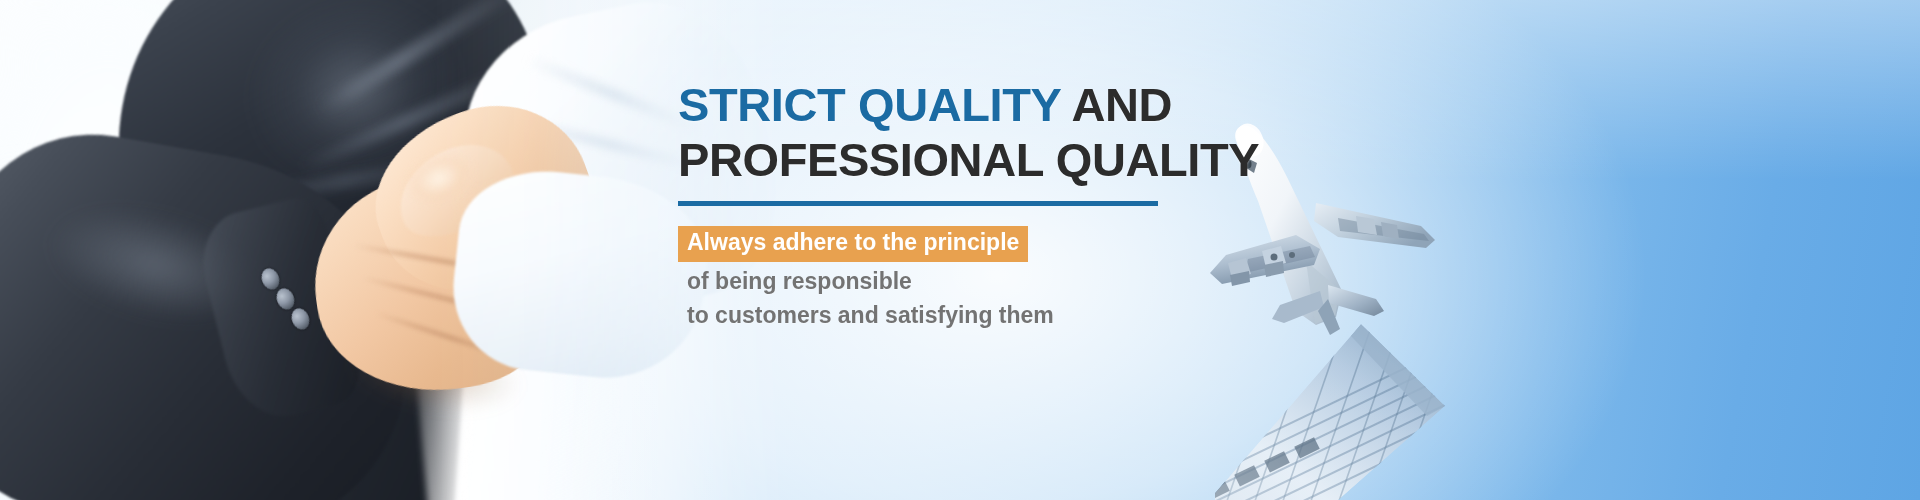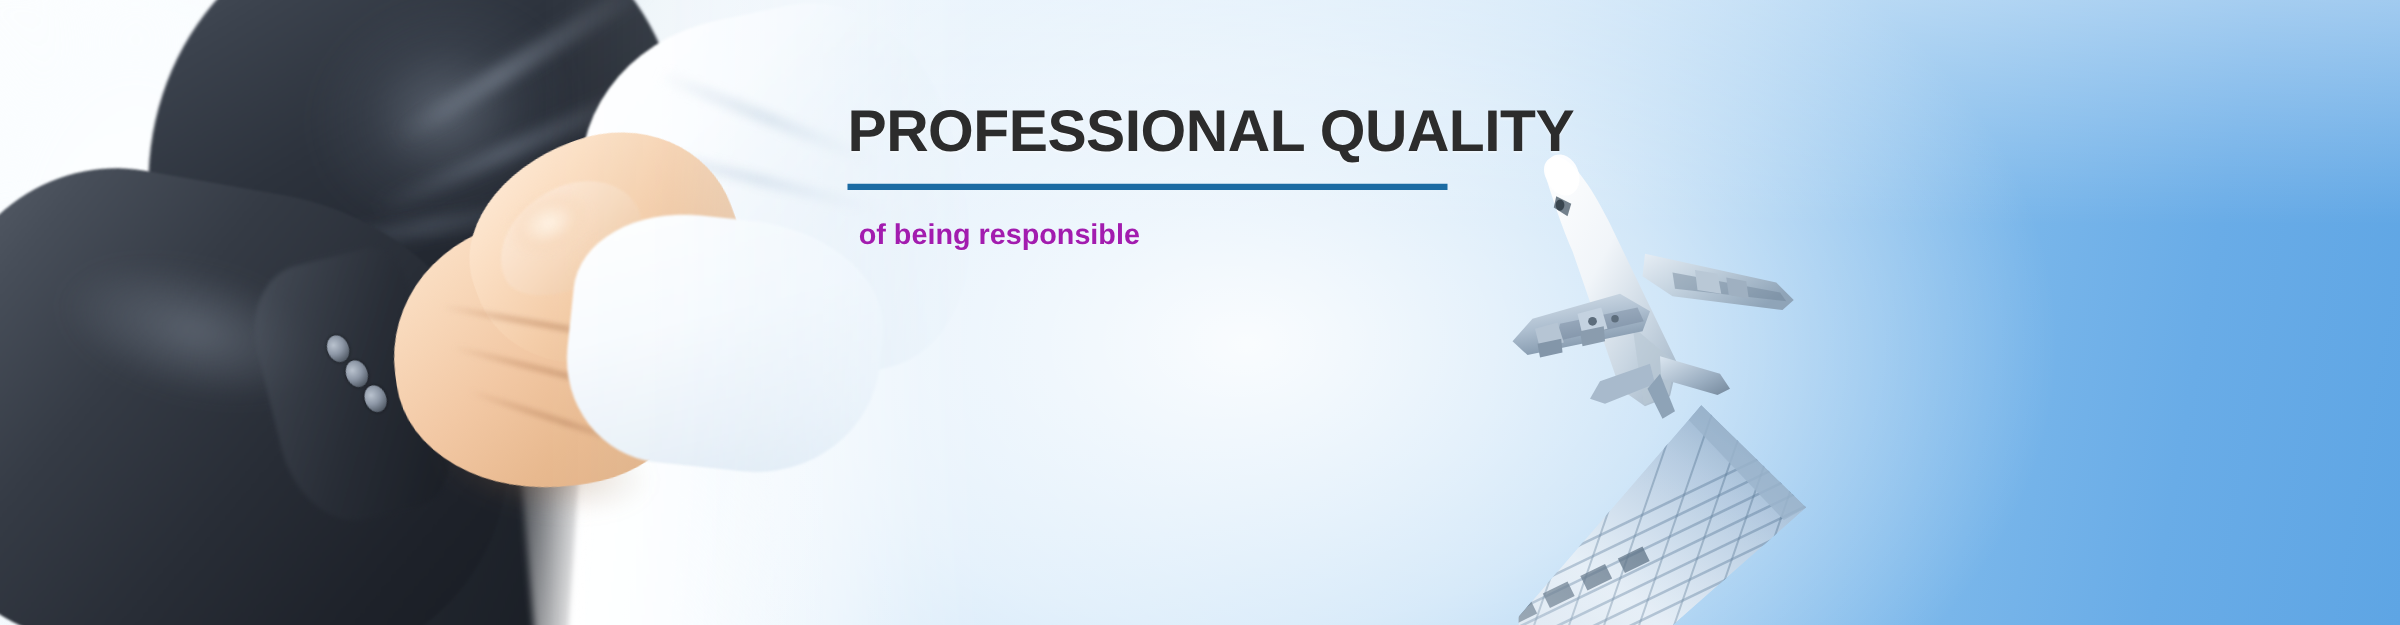--- a/index.html
+++ b/index.html
@@ -268,21 +268,21 @@
     display:inline-block;
     background:#e8a14f;
     color:#ffffff;
     font-size:23px;
     font-weight:bold;
     padding:4px 9px 6px 9px;
     line-height:1.12;
     white-space:nowrap;
   }
   .sub-line {
-    color:#a21caf;
+    color:#737373;
     font-size:23px;
     font-weight:bold;
     line-height:1.32;
     margin-top:4px;
     padding-left:9px;
     white-space:nowrap;
     text-shadow:0 1px 1px rgba(255,255,255,0.35);
   }
 </style>
 </head>
@@ -443,24 +443,29 @@
 
         <path d="M146,36 L230,118 L212,128 L136,48 Z" fill="#93aec8" opacity="0.85"></path>
 
         <path d="M-30,240 L146,36 L230,118 L86,245 Z" fill="url(#bldFade)" opacity="0.45"></path>
       </g>
     </svg>
   </div>
 
   <div class="copy">
 
+    <div class="headline">
+      <span class="hl-blue">STRICT QUALITY</span><span class="hl-dark"> AND</span>
+    </div>
 
     <div class="headline hl-dark">PROFESSIONAL QUALITY</div>
 
     <div class="rule"></div>
 
     <div class="sub">
+      <div><span class="sub-hl">Always adhere to the principle</span></div>
       <div class="sub-line">of being responsible</div>
+      <div class="sub-line">to customers and satisfying them</div>
     </div>
 
   </div>
 
 </div>
 
 </body></html>

